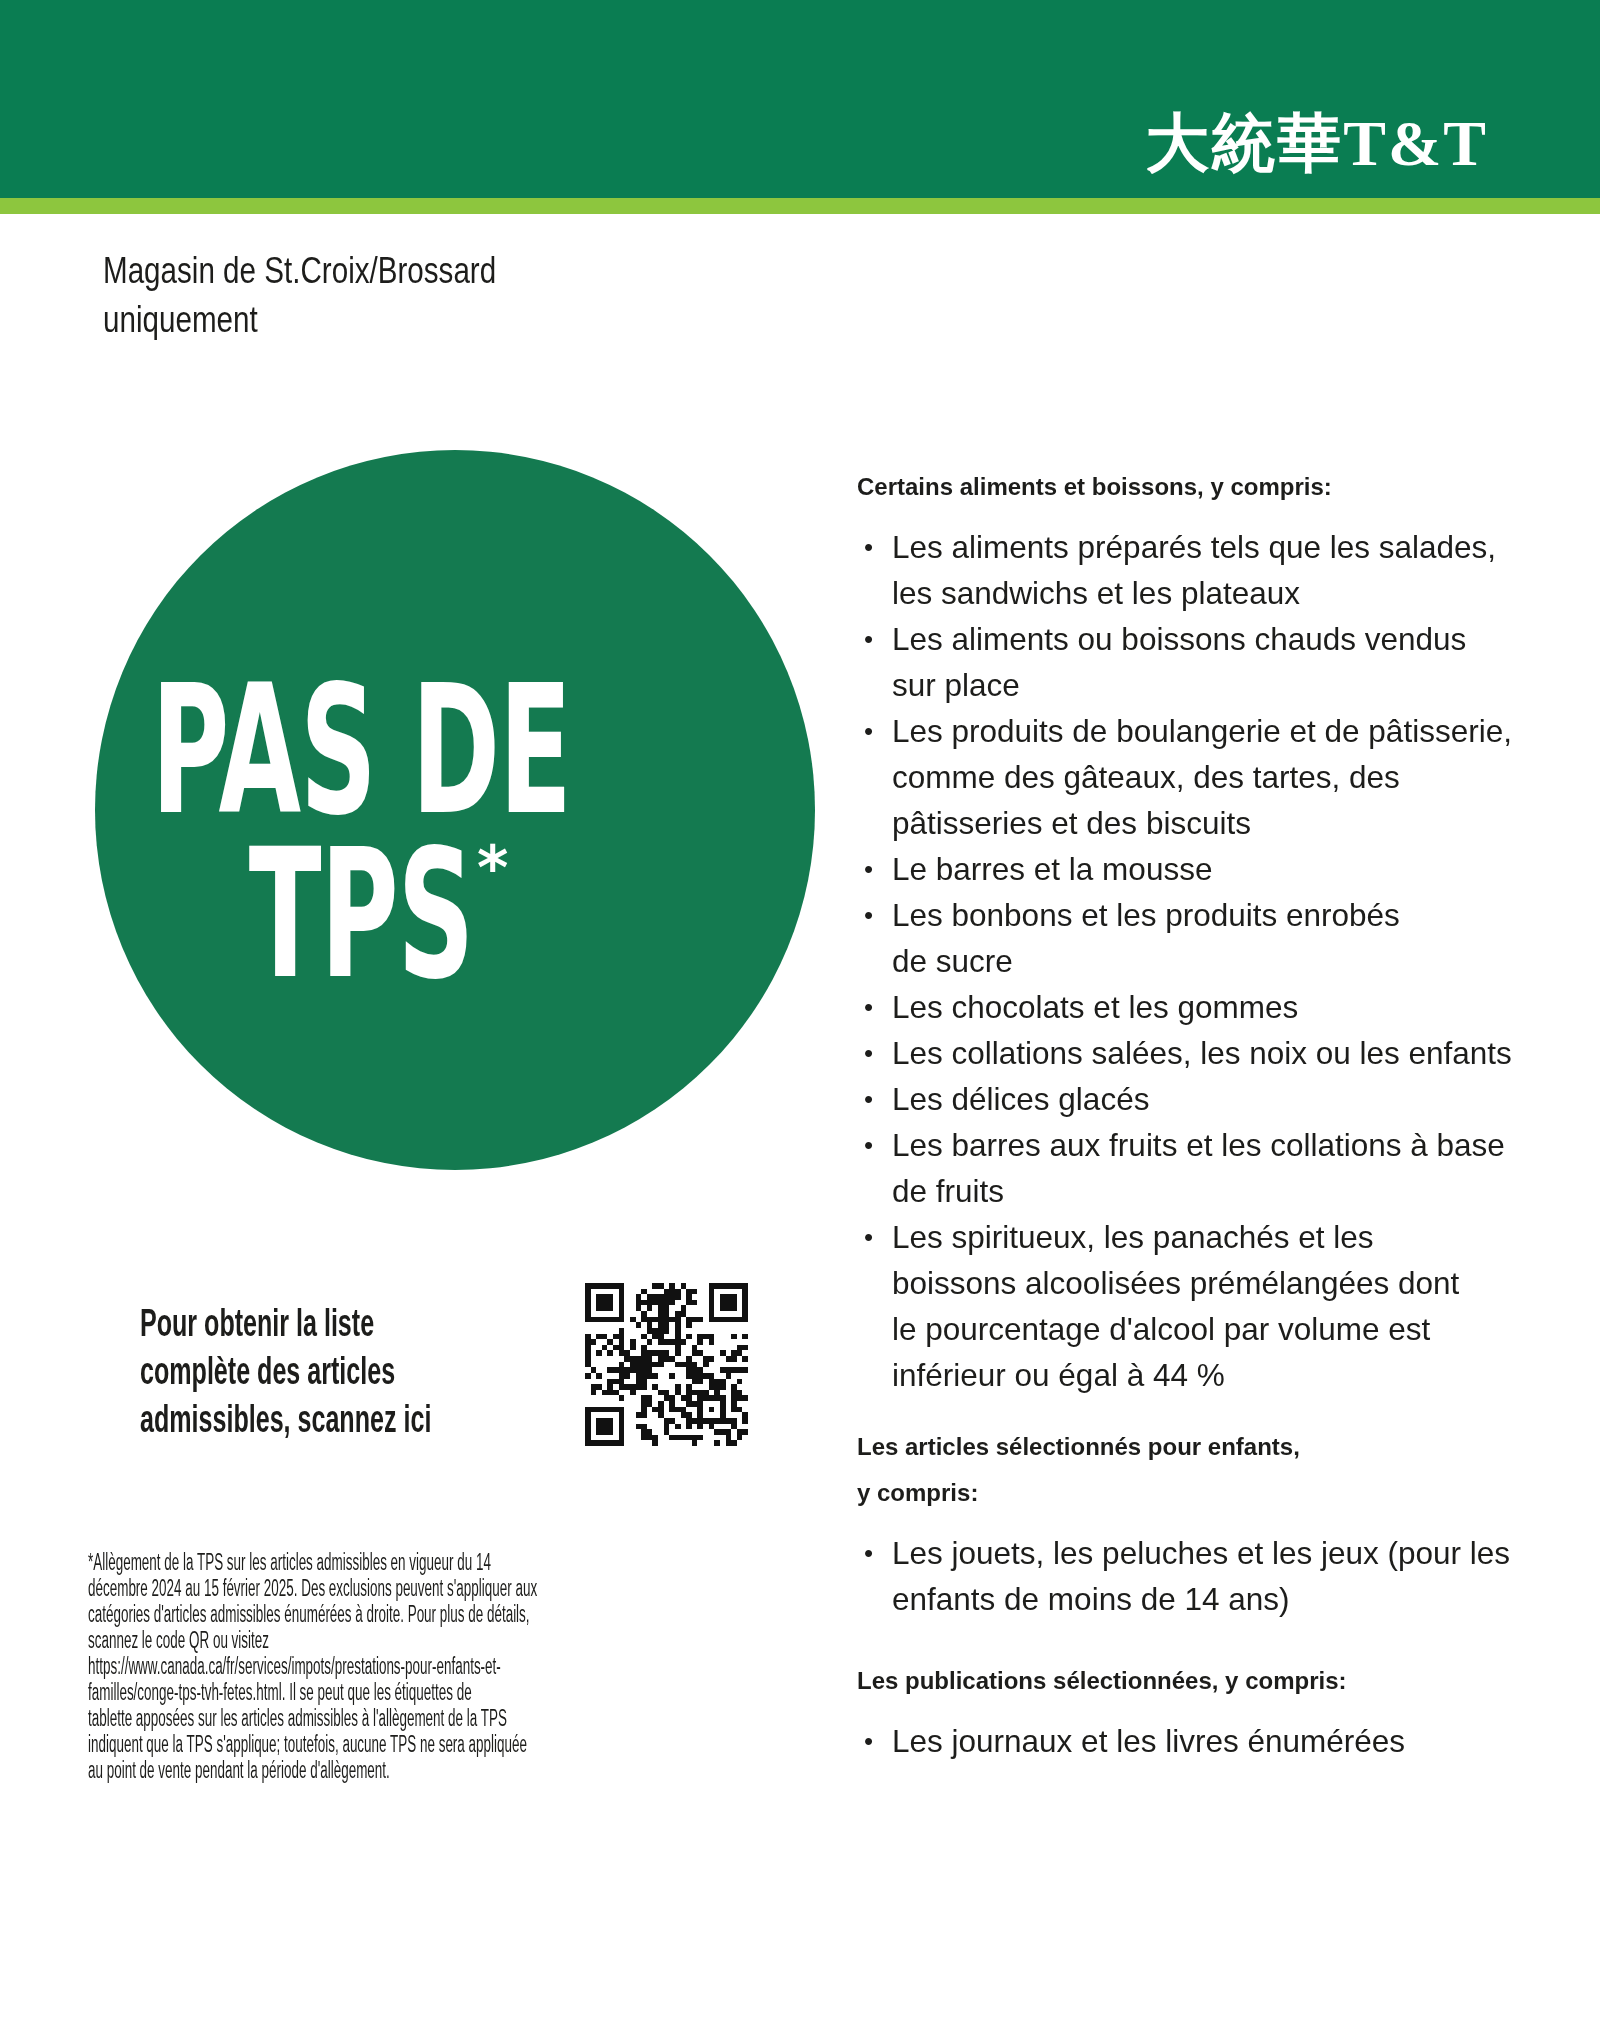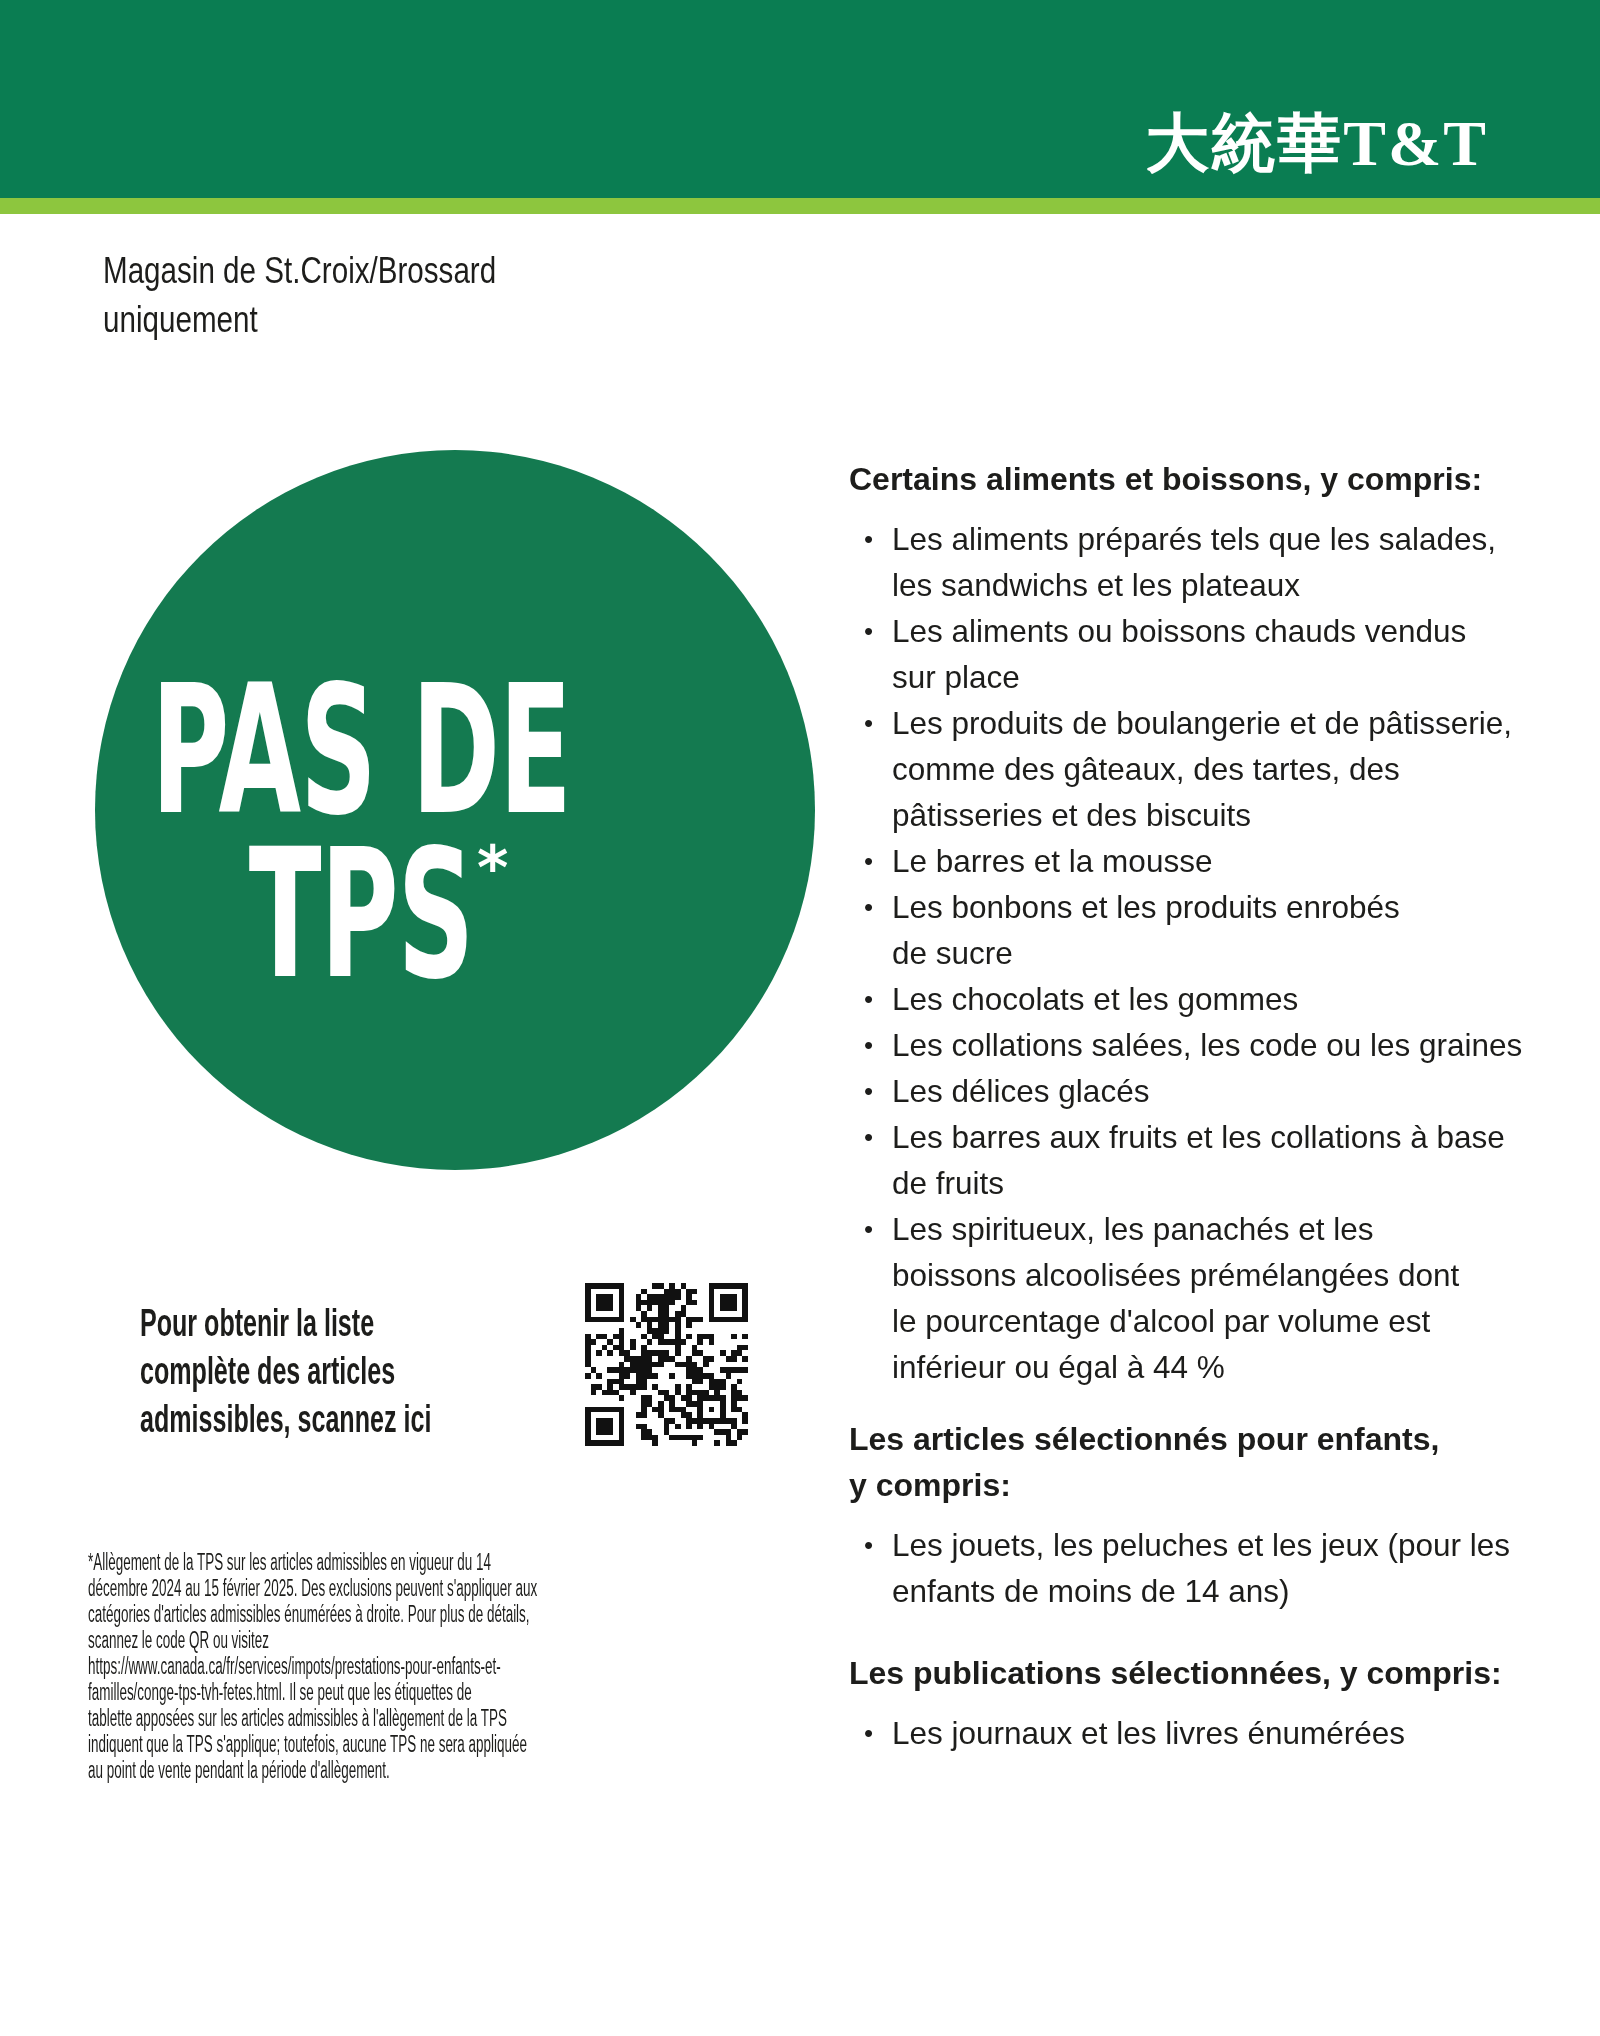--- a/index.html
+++ b/index.html
@@ -47,21 +47,21 @@
   .fine-print{
     position:absolute;left:88px;top:1549px;width:820px;
     font-size:23px;line-height:26px;white-space:pre-line;
     transform:scaleX(0.585);transform-origin:0 0;
   }
   
   .right-col{position:absolute;left:845px;top:452px;width:700px;font-size:31.5px;line-height:46px;}
   .list-section{margin:0;}
   .list-section:nth-child(2){margin-top:26px;}
   .list-section:nth-child(3){margin-top:36px;}
-  .section-heading{margin:4px;font-size:32px;font-weight:700;line-height:46px;white-space:pre-line;}
+  .section-heading{margin:12px;font-size:24px;font-weight:700;line-height:46px;white-space:pre-line;}
   .bullet-list{list-style:none;margin:14px;padding:0;}
   .bullet-item{position:relative;padding-left:33px;white-space:pre-line;}
   .bullet-item::before{content:"•";position:absolute;left:5px;top:0;font-size:26px;line-height:46px;}
 </style>
 </head>
 <body>
 
 <div class="page" style="--header-green: #0a7d52; --stripe-green: #8dc63e; --circle-green: #147a50; --ink: #1d1d1b; --page-bg: #ffffff;">
 
   <div class="header-band">
@@ -423,21 +423,21 @@
 les sandwichs et les plateaux</li>
           <li class="bullet-item">Les aliments ou boissons chauds vendus
 sur place</li>
           <li class="bullet-item">Les produits de boulangerie et de pâtisserie,
 comme des gâteaux, des tartes, des
 pâtisseries et des biscuits</li>
           <li class="bullet-item">Le barres et la mousse</li>
           <li class="bullet-item">Les bonbons et les produits enrobés
 de sucre</li>
           <li class="bullet-item">Les chocolats et les gommes</li>
-          <li class="bullet-item">Les collations salées, les code ou les graines</li>
+          <li class="bullet-item">Les collations salées, les noix ou les enfants</li>
           <li class="bullet-item">Les délices glacés</li>
           <li class="bullet-item">Les barres aux fruits et les collations à base
 de fruits</li>
           <li class="bullet-item">Les spiritueux, les panachés et les
 boissons alcoolisées prémélangées dont
 le pourcentage d'alcool par volume est
 inférieur ou égal à 44 %</li>
         </ul>
   </section>
 

